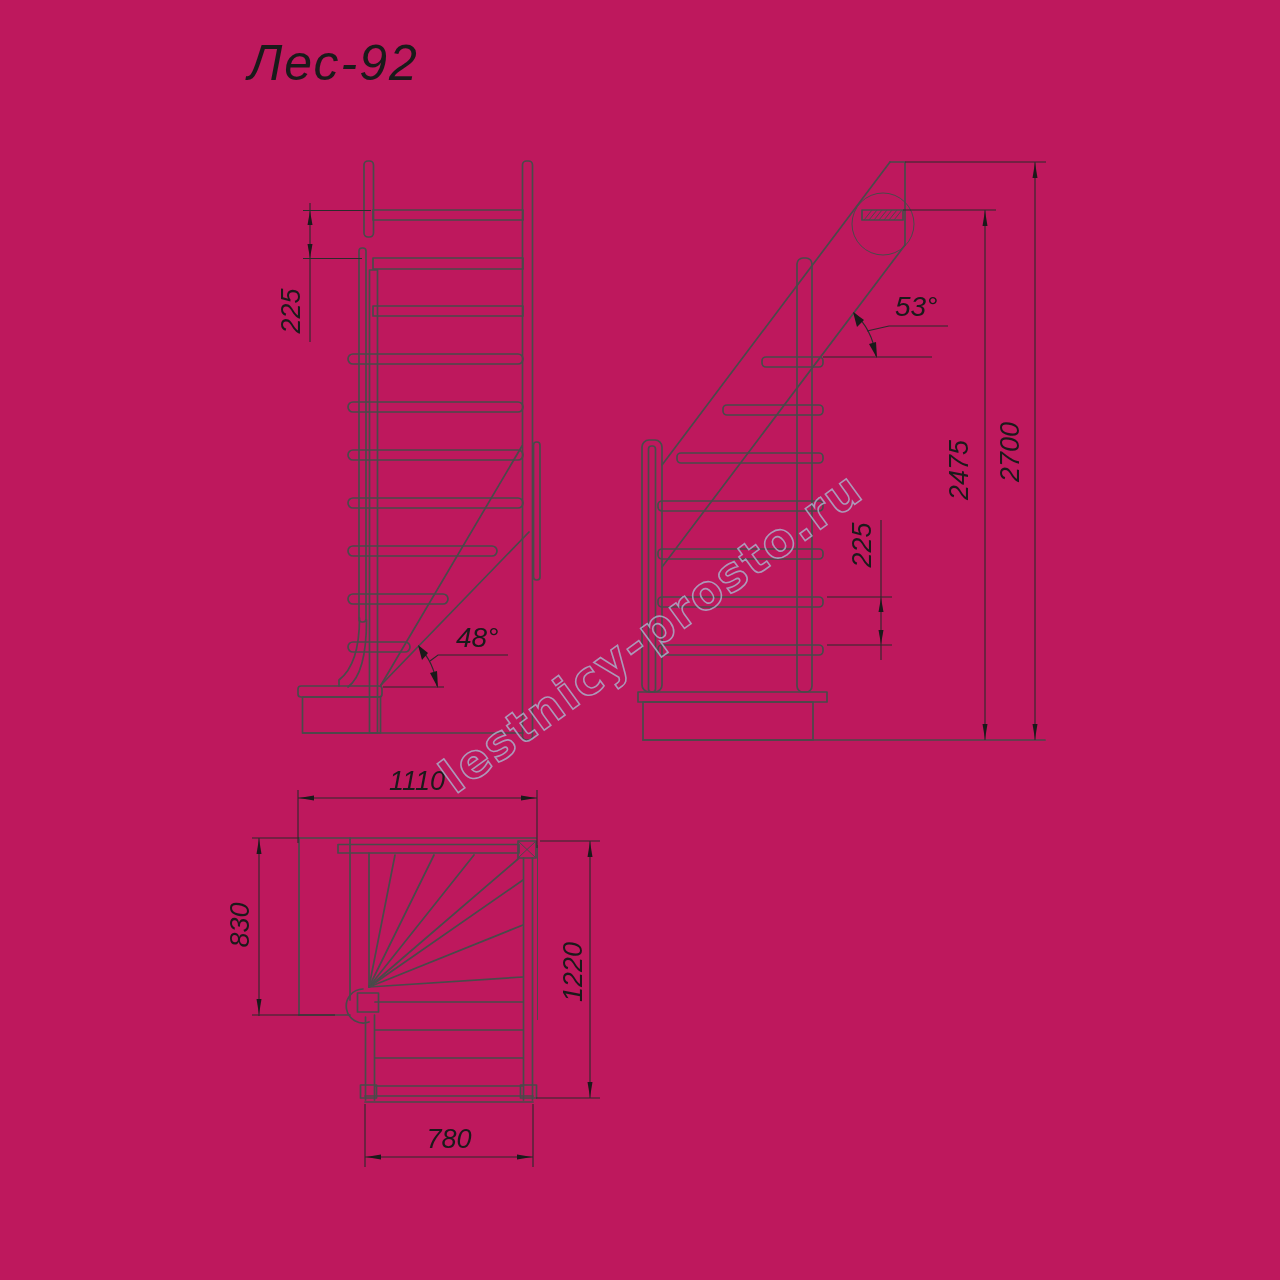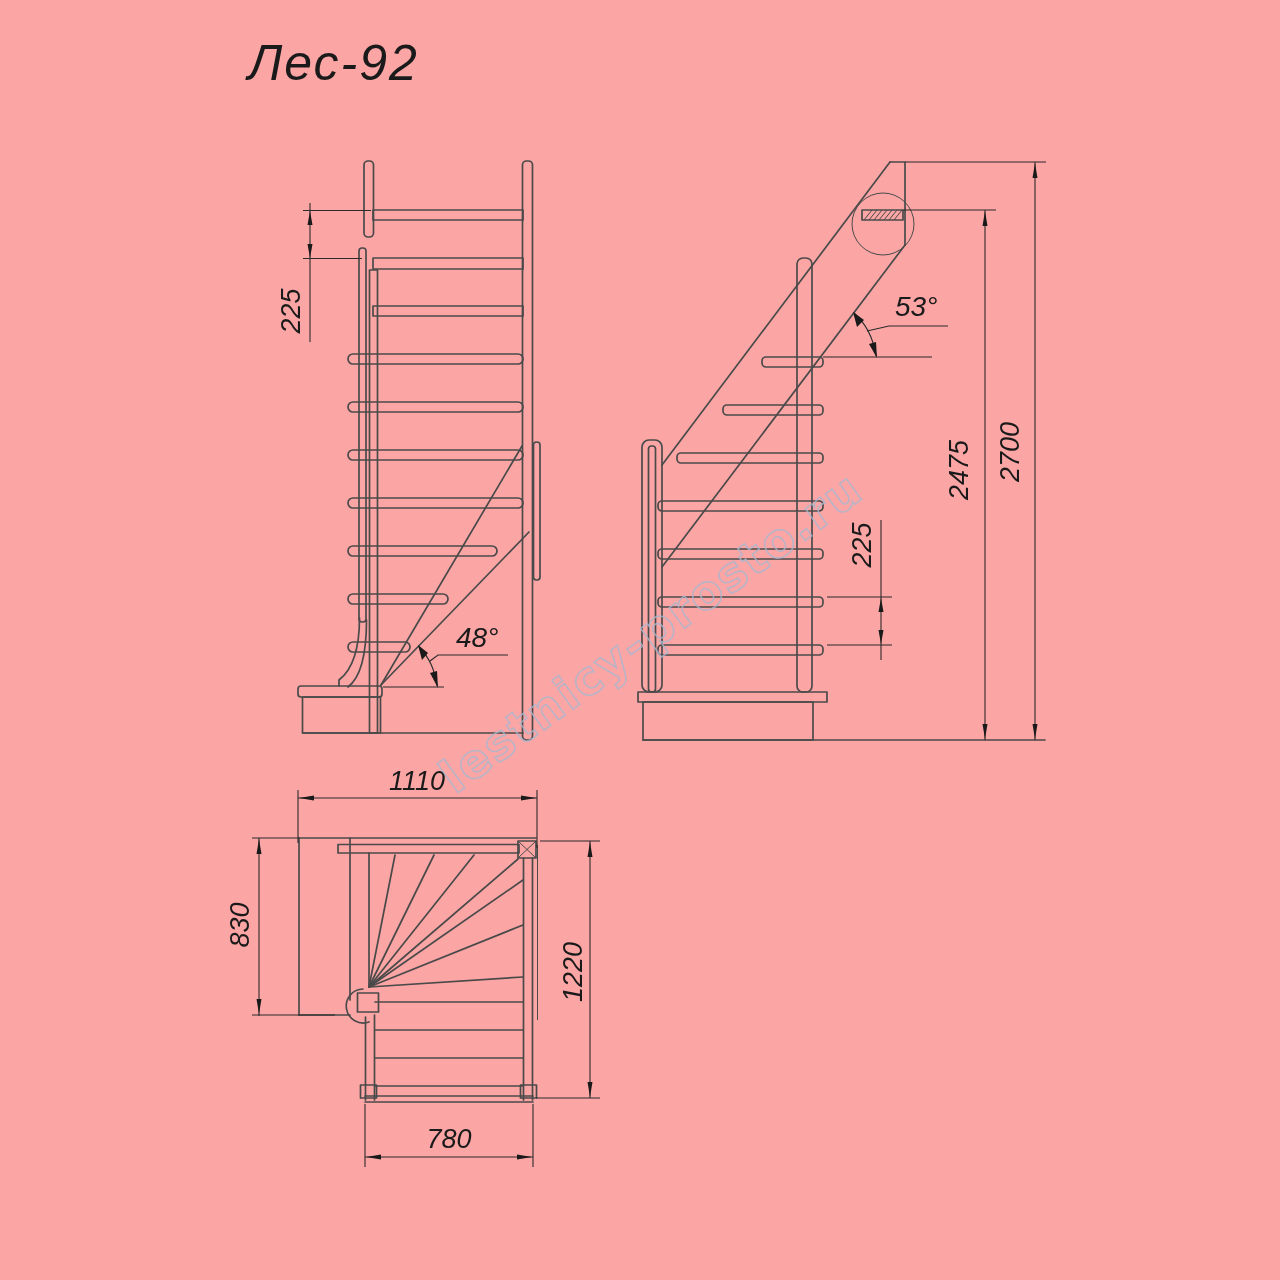--- a/index.html
+++ b/index.html
@@ -1,16 +1,16 @@
 <!DOCTYPE html>
 <html><head>
 <meta charset="utf-8">
 <style>
   html,body{margin:0;padding:0;background:#fff;}
-  .sheet{width:1280px;height:1280px;position:relative;background:#fca5a5;overflow:hidden;}
+  .sheet{width:1280px;height:1280px;position:relative;background:#be185d;overflow:hidden;}
   svg{display:block;}
   .struct{stroke:#4a4a4a;stroke-width:1.7;fill:none;stroke-linecap:round;stroke-linejoin:round;}
   .thin{stroke:#4a4a4a;stroke-width:1;fill:none;}
   .dim{stroke:#2b2b2b;stroke-width:1.1;fill:none;stroke-linecap:butt;}
   .arr{fill:#1a1a1a;stroke:none;}
   .lbl{font-family:"Liberation Sans","DejaVu Sans",sans-serif;font-style:italic;font-size:27px;fill:#1a1a1a;}
   .lbl-angle{font-family:"Liberation Sans","DejaVu Sans",sans-serif;font-style:italic;font-size:28px;fill:#1a1a1a;}
   .title-text{font-family:"Liberation Sans","DejaVu Sans",sans-serif;font-style:italic;font-size:50px;letter-spacing:2px;fill:#1a1a1a;}
   .wm{font-family:"DejaVu Sans","Liberation Sans",sans-serif;font-weight:bold;font-size:47px;letter-spacing:2px;fill:none;stroke:#a9b7cf;stroke-width:1.6;opacity:.8;}
 </style>

